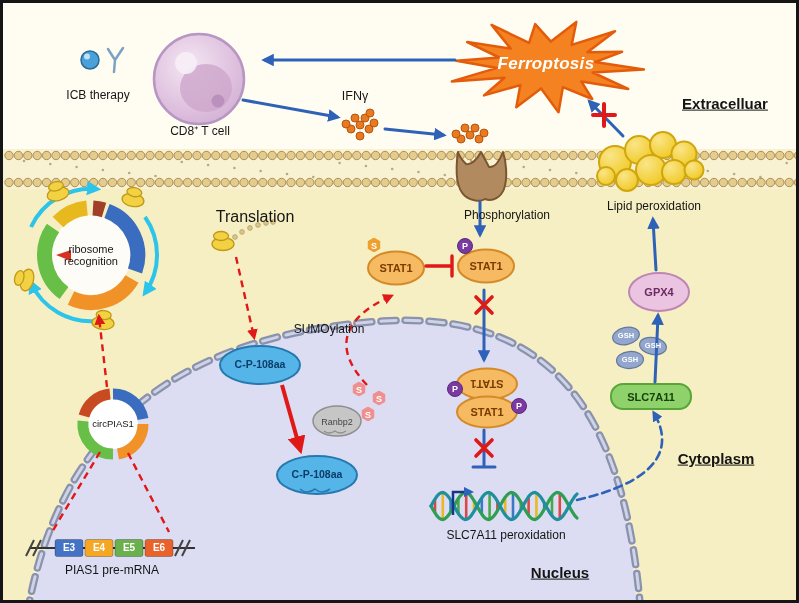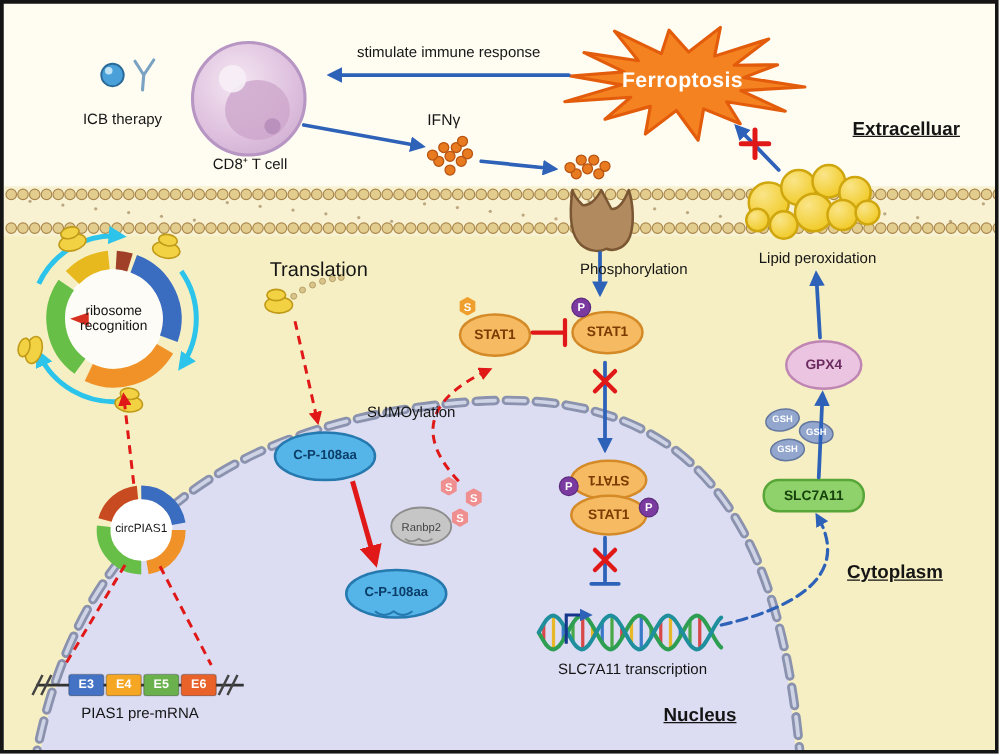--- a/index.html
+++ b/index.html
@@ -426,22 +426,21 @@
       <path d="M364 382 C 330 346 338 316 388 293" marker-end="url(#aR)"></path>
       <line x1="97" y1="449" x2="49" y2="529"></line>
       <line x1="125" y1="450" x2="166" y2="529"></line>
     </g>
     <path d="M473 294 L489 310 M489 294 L473 310" stroke="#e01818" stroke-width="3.6" stroke-linecap="round"></path>
     <path d="M473 437 L489 453 M489 437 L473 453" stroke="#e01818" stroke-width="3.6" stroke-linecap="round"></path>
     <path d="M601 101 V123 M590 112 H612" stroke="#e01818" stroke-width="4" stroke-linecap="round"></path>
   </g>
 </svg>
 
-<div class="lbl" style="left:356px;top:39px;font-size:12px">stimulate immune response</div>
-<div class="lbl" style="left:543px;top:61px;font-size:17px;color:#fff;font-weight:bold;letter-spacing:.3px">Ferroptosis</div>
+<div class="lbl" style="left:543px;top:61px;font-size:17px;color:#fff;font-style:italic;font-weight:bold;letter-spacing:.3px">Ferroptosis</div>
 <div class="lbl region" style="left:722px;top:101px">Extracelluar</div>
 <div class="lbl" style="left:95px;top:93px;font-size:12px">ICB therapy</div>
 <div class="lbl" style="left:197px;top:129px;font-size:12px">CD8⁺ T cell</div>
 <div class="lbl" style="left:352px;top:93px;font-size:12.5px">IFNγ</div>
 <div class="lbl" style="left:651px;top:204px;font-size:12px">Lipid peroxidation</div>
 
 <div class="lbl" style="left:504px;top:213px;font-size:12px">Phosphorylation</div>
 <div class="lbl" style="left:393px;top:265px;font-size:11px;font-weight:bold;color:#7a3c00">STAT1</div>
 <div class="lbl" style="left:483px;top:263px;font-size:11px;font-weight:bold;color:#7a3c00">STAT1</div>
 <div class="lbl" style="left:326px;top:327px;font-size:12px">SUMOylation</div>
@@ -458,21 +457,21 @@
 <div class="lbl region" style="left:713px;top:456px">Cytoplasm</div>
 
 <div class="lbl" style="left:110px;top:421px;font-size:9.5px">circPIAS1</div>
 <div class="lbl" style="left:66px;top:545px;font-size:10px;font-weight:bold;color:#fff">E3</div>
 <div class="lbl" style="left:96px;top:545px;font-size:10px;font-weight:bold;color:#fff">E4</div>
 <div class="lbl" style="left:126px;top:545px;font-size:10px;font-weight:bold;color:#fff">E5</div>
 <div class="lbl" style="left:156px;top:545px;font-size:10px;font-weight:bold;color:#fff">E6</div>
 <div class="lbl" style="left:109px;top:568px;font-size:12px">PIAS1 pre-mRNA</div>
 <div class="lbl rot180" style="left:484px;top:381px;font-size:11px;font-weight:bold;color:#7a3c00">STAT1</div>
 <div class="lbl" style="left:484px;top:409px;font-size:11px;font-weight:bold;color:#7a3c00">STAT1</div>
-<div class="lbl" style="left:503px;top:533px;font-size:12px">SLC7A11 transcription</div>
+<div class="lbl" style="left:503px;top:533px;font-size:12px">SLC7A11 peroxidation</div>
 <div class="lbl region" style="left:557px;top:570px">Nucleus</div>
 
 <div class="badge s-hex s-orange" style="left:371px;top:242px">S</div>
 <div class="badge s-hex s-pink" style="left:356px;top:386px">S</div>
 <div class="badge s-hex s-pink" style="left:376px;top:395px">S</div>
 <div class="badge s-hex s-pink" style="left:365px;top:411px">S</div>
 <div class="badge p-badge" style="left:462px;top:243px">P</div>
 <div class="badge p-badge" style="left:452px;top:386px">P</div>
 <div class="badge p-badge" style="left:516px;top:403px">P</div>
 

